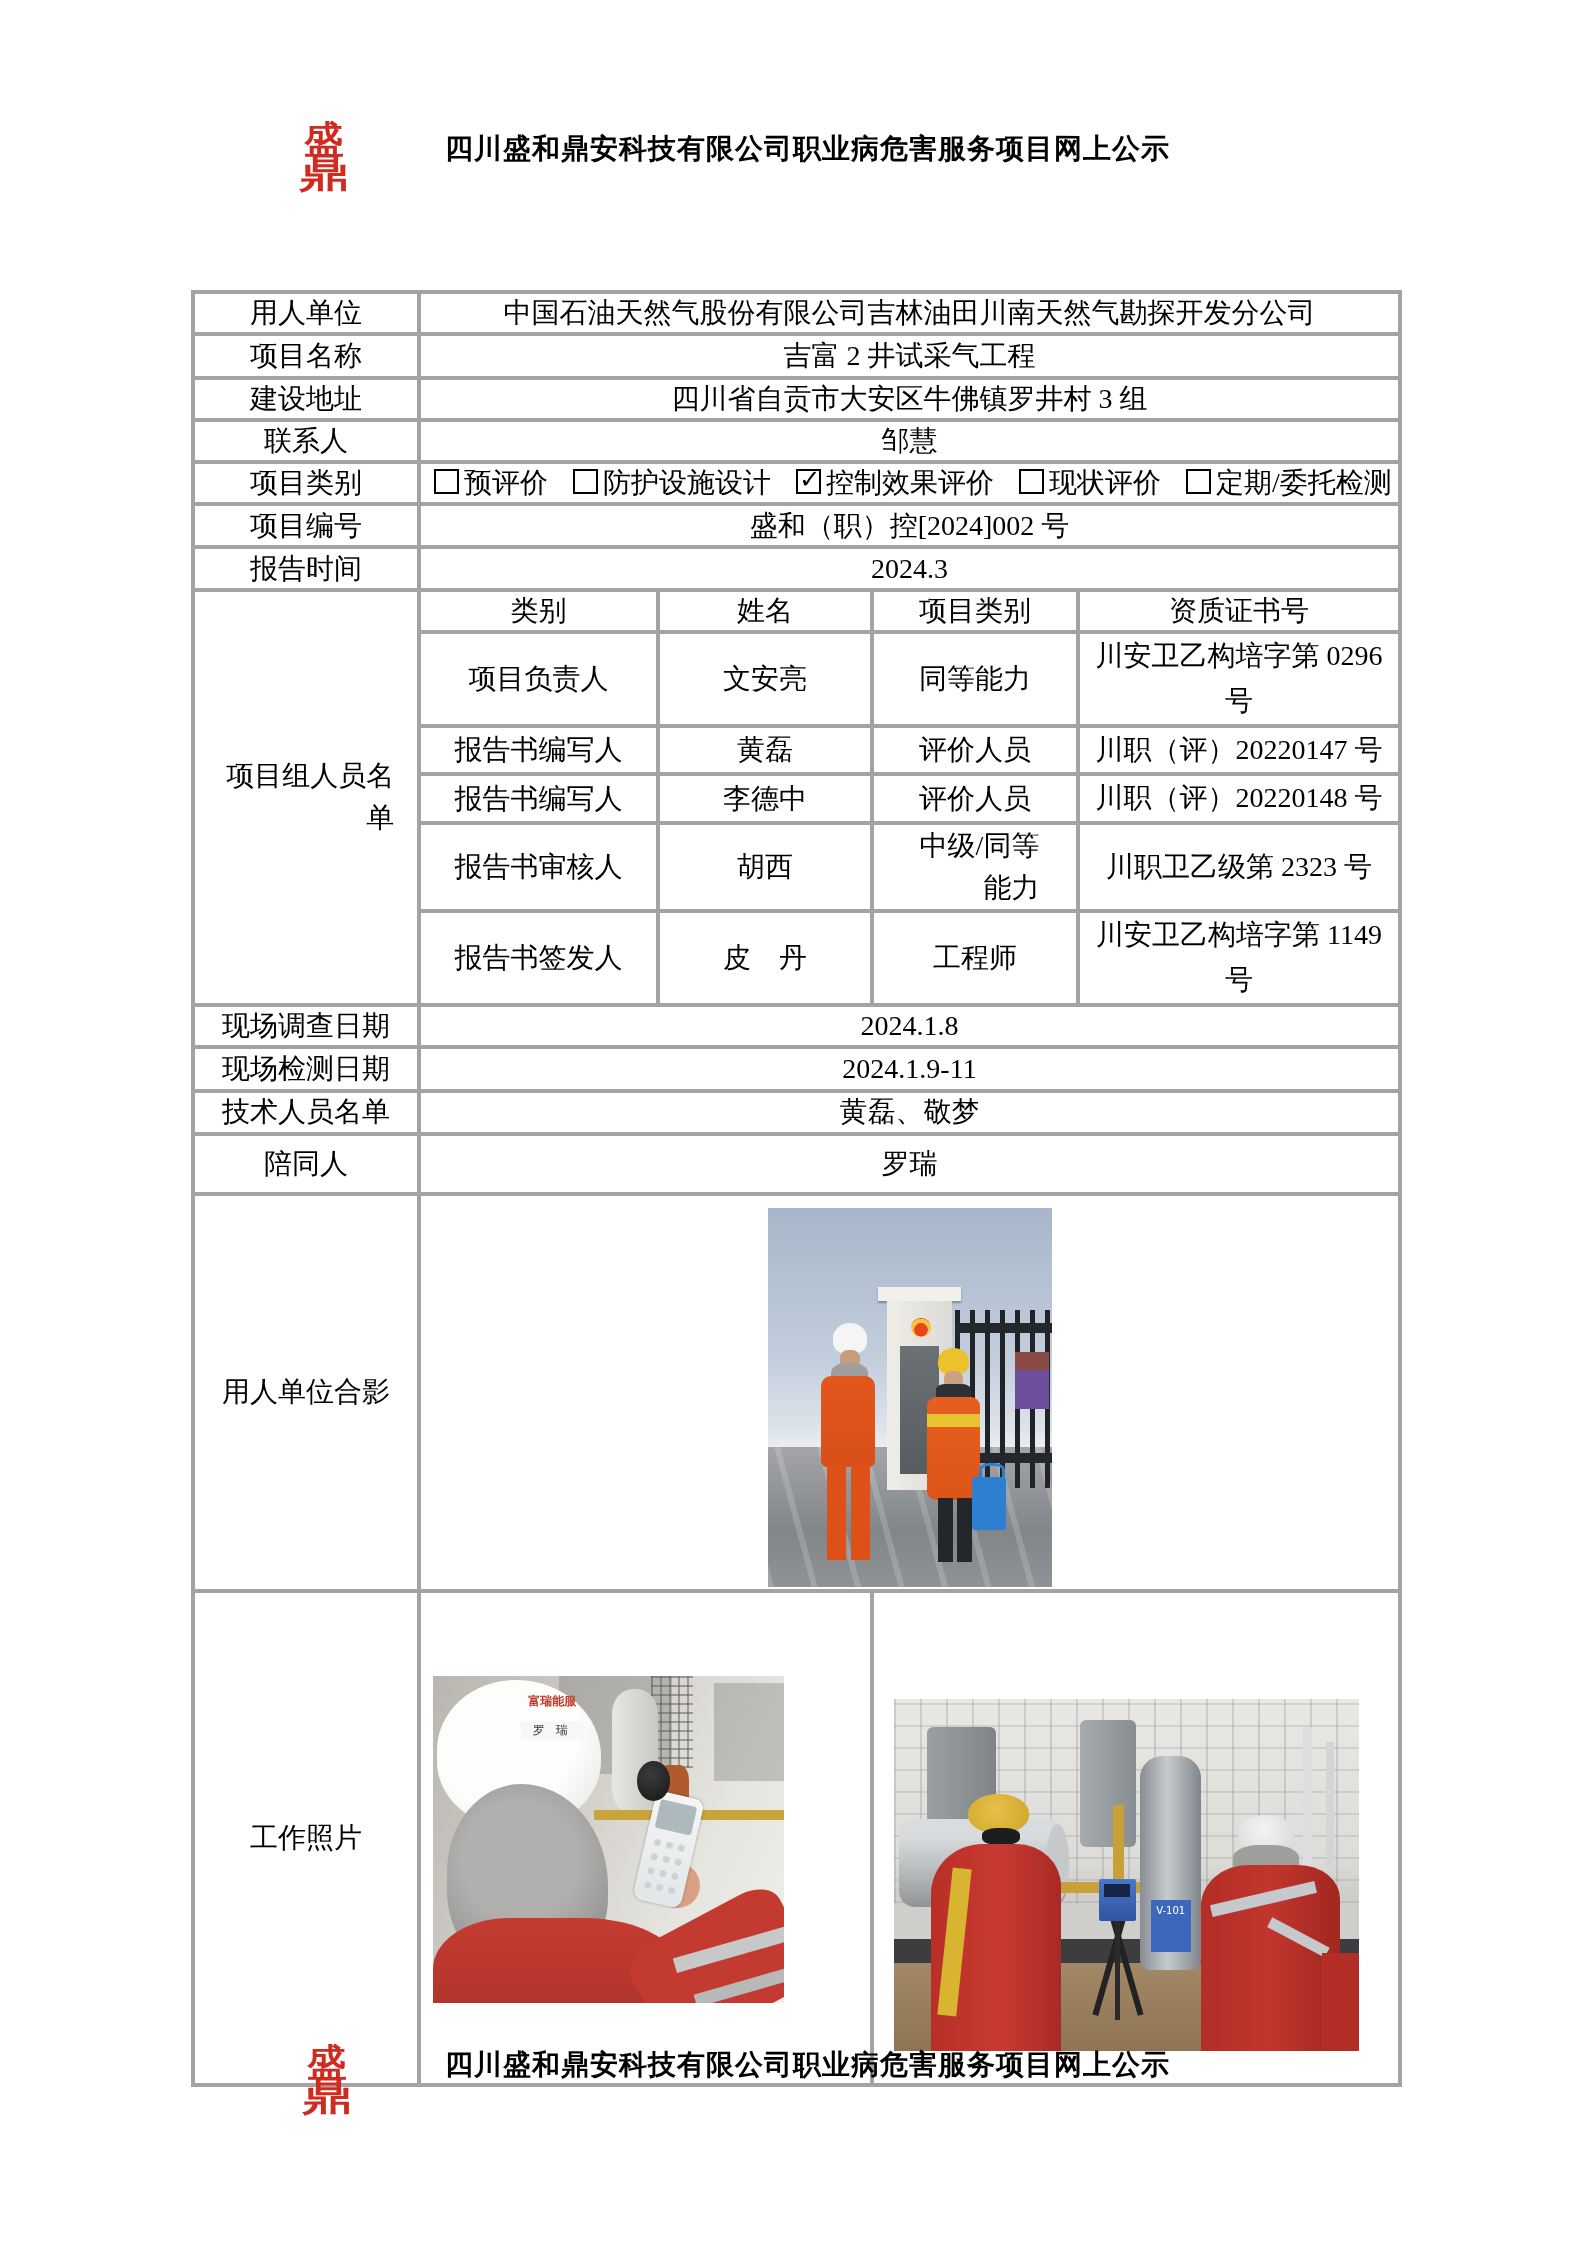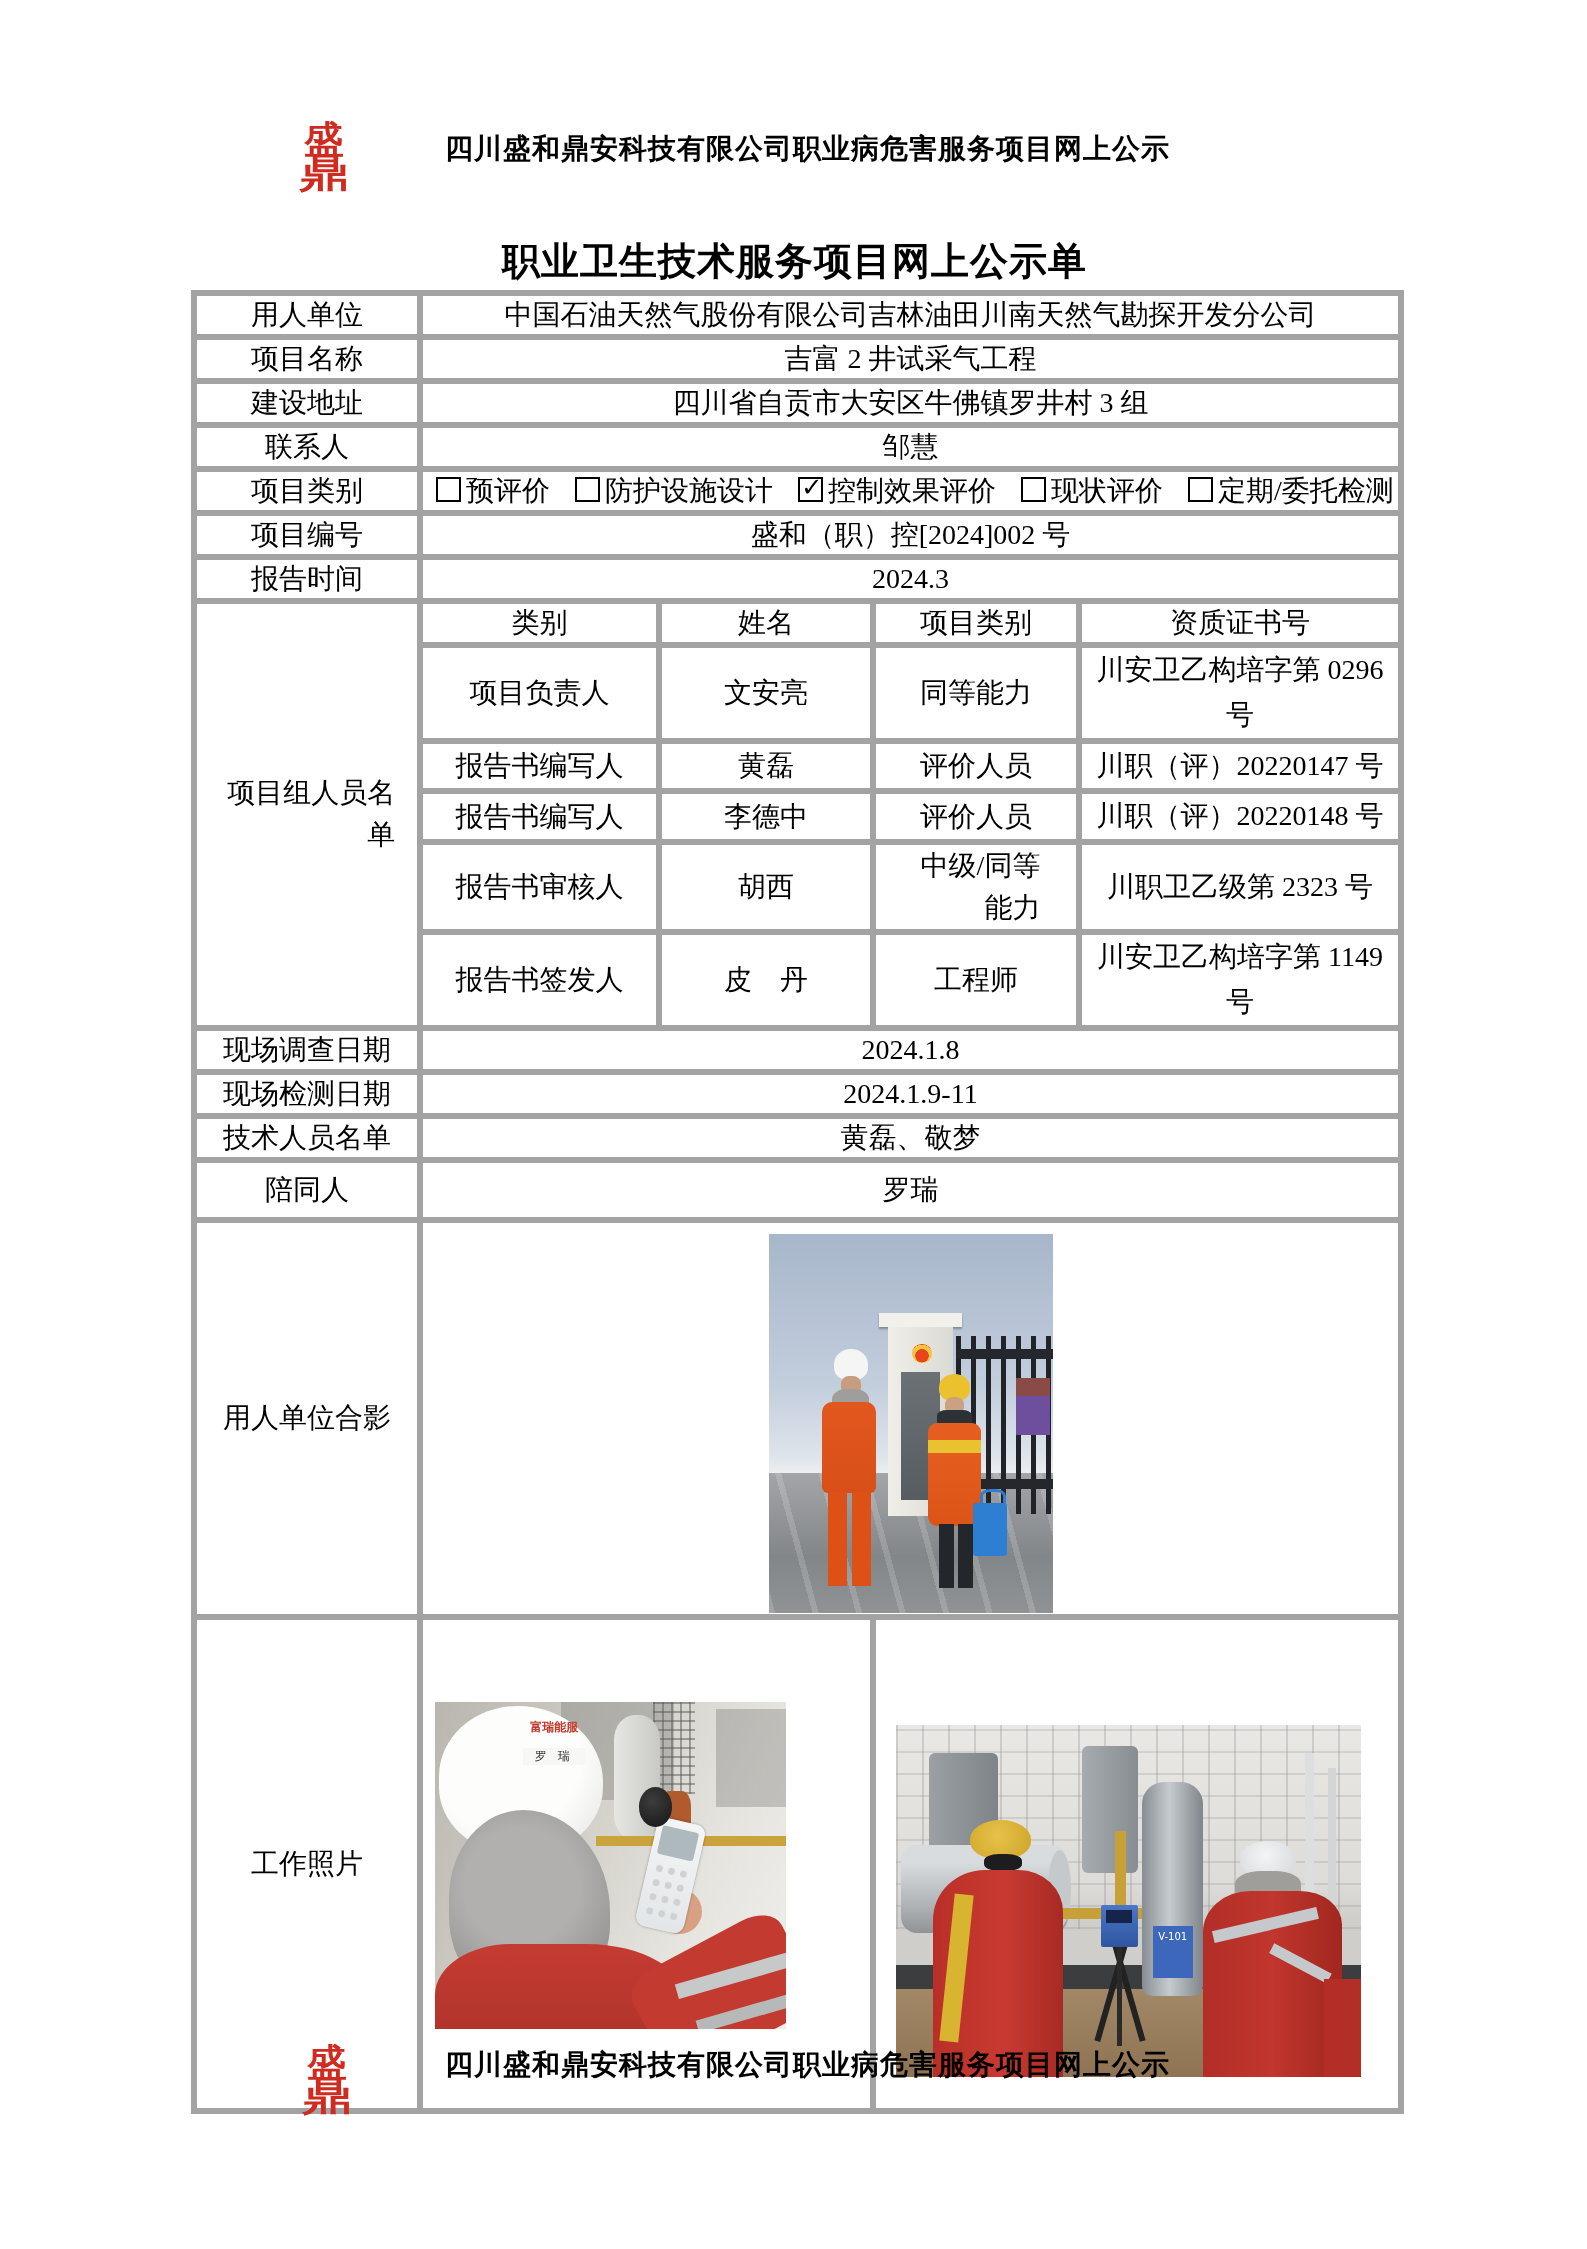--- a/index.html
+++ b/index.html
@@ -7,21 +7,21 @@
         font-family:"Liberation Serif","DejaVu Serif",serif;color:#000;}
   
   .logo{position:absolute;width:78px;text-align:center;color:#cf2b20;font-weight:bold;line-height:1;}
   .logo .t{display:block;font-size:40px;transform:scaleY(.92);}
   .logo .b{display:block;font-size:50px;margin-top:-12px;transform:scaleY(.78);}
   .orgline{position:absolute;font-size:28px;font-weight:bold;white-space:nowrap;letter-spacing:1px;}
   .doc-title{position:absolute;left:191px;top:236px;width:1207px;text-align:center;
              font-size:38px;font-weight:bold;letter-spacing:1px;}
   
   table.form{position:absolute;left:191px;top:290px;width:1207px;border-collapse:collapse;table-layout:fixed;}
-  table.form td{border:6px solid #a3a3a3;font-size:28px;text-align:center;vertical-align:middle;padding:0 4px;overflow:hidden;}
+  table.form td{border:4px solid #a3a3a3;font-size:28px;text-align:center;vertical-align:middle;padding:0 4px;overflow:hidden;}
   td.lbl{font-weight:normal;}
   .narrow{display:inline-block;width:6.3em;line-height:1.5;text-align:right;}
   .cert{line-height:1.6;}
   
   .catcell{white-space:nowrap;font-size:27px;padding:0;}
   .opt{display:inline-block;margin:0 9px;}
   .cb{display:inline-block;width:21px;height:21px;border:2px solid #000;vertical-align:-2px;margin-right:5px;
       position:relative;font-family:"DejaVu Sans",sans-serif;}
   .cb.checked::after{content:"\2713";position:absolute;left:1px;top:-7px;font-size:26px;font-weight:bold;}
   
@@ -110,21 +110,20 @@
 <body>
 
 <div class="page">
 
   <div class="logo" style="left:285px;top:120px;">
     <span class="t">盛</span>
     <span class="b">鼎</span>
   </div>
   <div class="orgline" style="left:445px;top:130px;">四川盛和鼎安科技有限公司职业病危害服务项目网上公示</div>
 
-  <div class="doc-title">职业卫生技术服务项目网上公示单</div>
 
   <table class="form">
     <colgroup>
       <col style="width:226px">
         <col style="width:239px">
         <col style="width:214px">
         <col style="width:206px">
         <col style="width:322px">
     </colgroup>
     <tbody>

